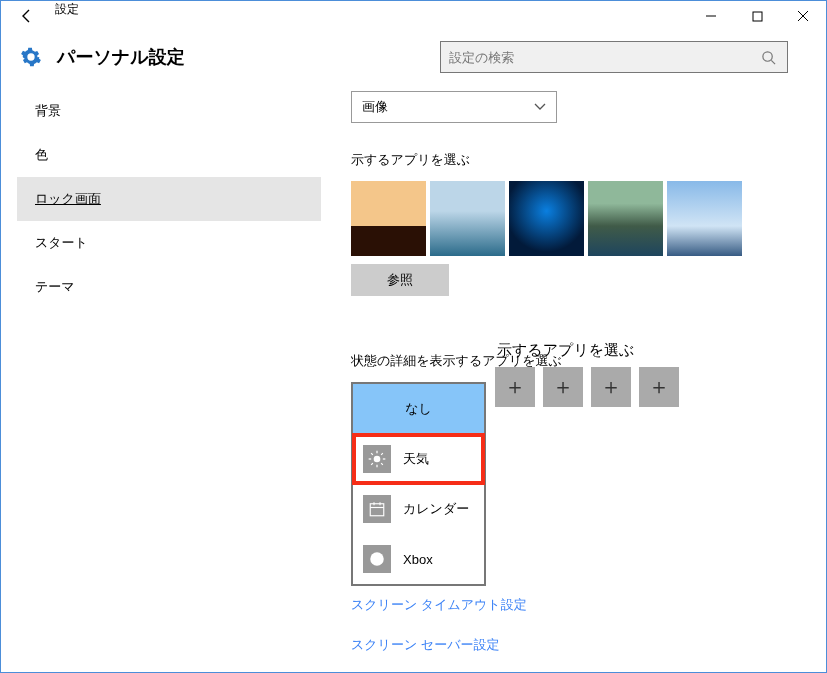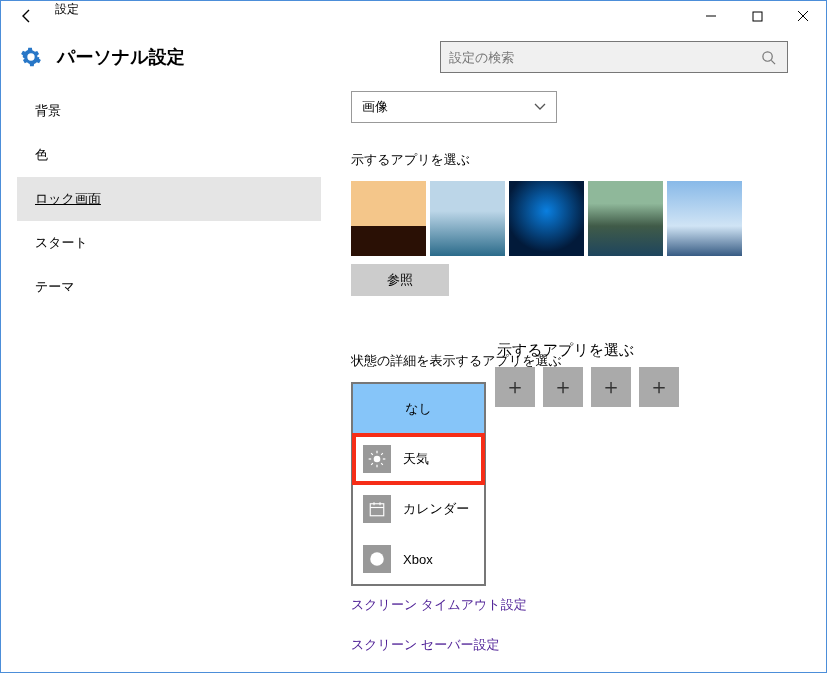--- a/index.html
+++ b/index.html
@@ -45,21 +45,21 @@
   .dropdown-open .opt { height: 50px; display: flex; align-items: center; padding: 0 10px; gap: 12px; font-size: 13px; }
   .dropdown-open .opt.sel { background: #86c5f9; justify-content: center; }
   .dropdown-open .opt.highlight { outline: 4px solid #f62d17; outline-offset: -3px; }
   .dropdown-open .opt .oicon { width: 28px; height: 28px; background: #999; display: flex; align-items: center; justify-content: center; color: #fff; }
   
   .behind-text { position: absolute; left: 496px; top: 340px; font-size: 15px; z-index: 1; }
   .add-row { position: absolute; left: 494px; top: 366px; display: flex; gap: 8px; z-index: 1; }
   .addbtn { width: 40px; height: 40px; background: #aaa; display: flex; align-items: center; justify-content: center; font-size: 22px; color: #333; }
   
   .links { margin-top: 10px; }
-  .link { color: #4c1d95; margin-bottom: 22px; font-size: 13px; }
+  .link { color: #3b82f6; margin-bottom: 22px; font-size: 13px; }
   
   svg { display: block; }
 </style>
 </head>
 <body>
 
 <div class="titlebar">
   <div class="back">
     <svg width="16" height="16" viewBox="0 0 16 16">
         <path d="M10 2 L4 8 L10 14" stroke="#000" stroke-width="1.4" fill="none"></path>

